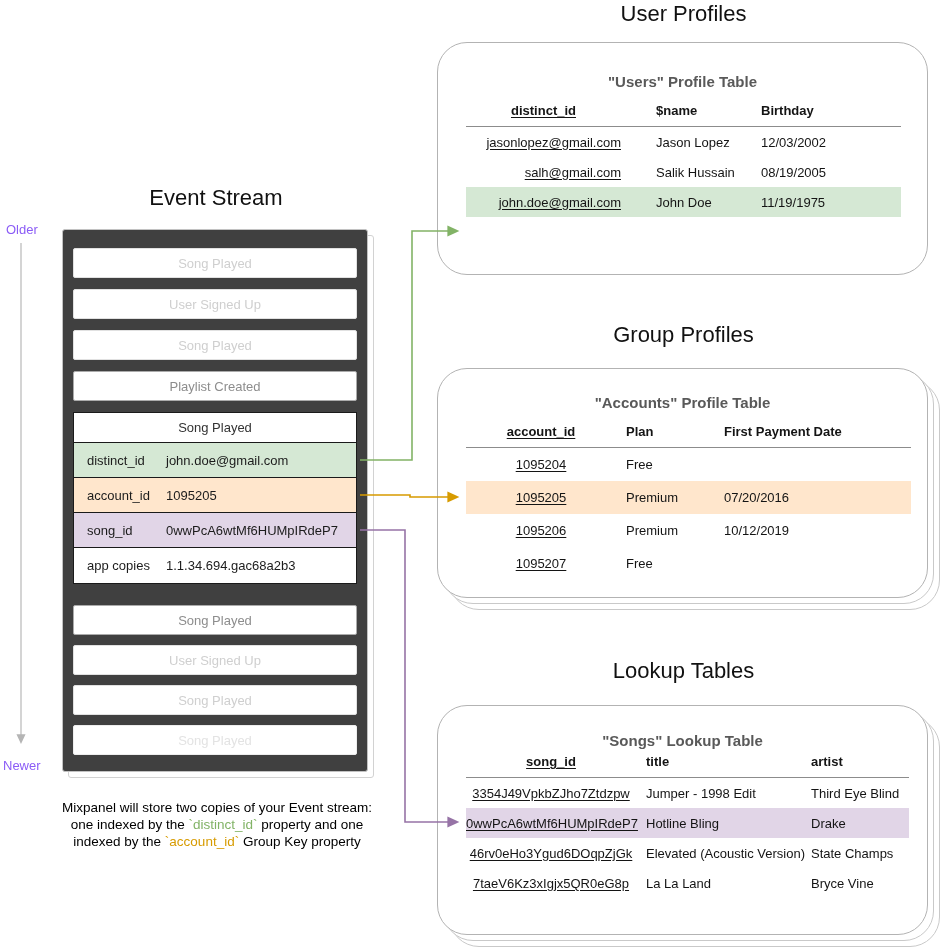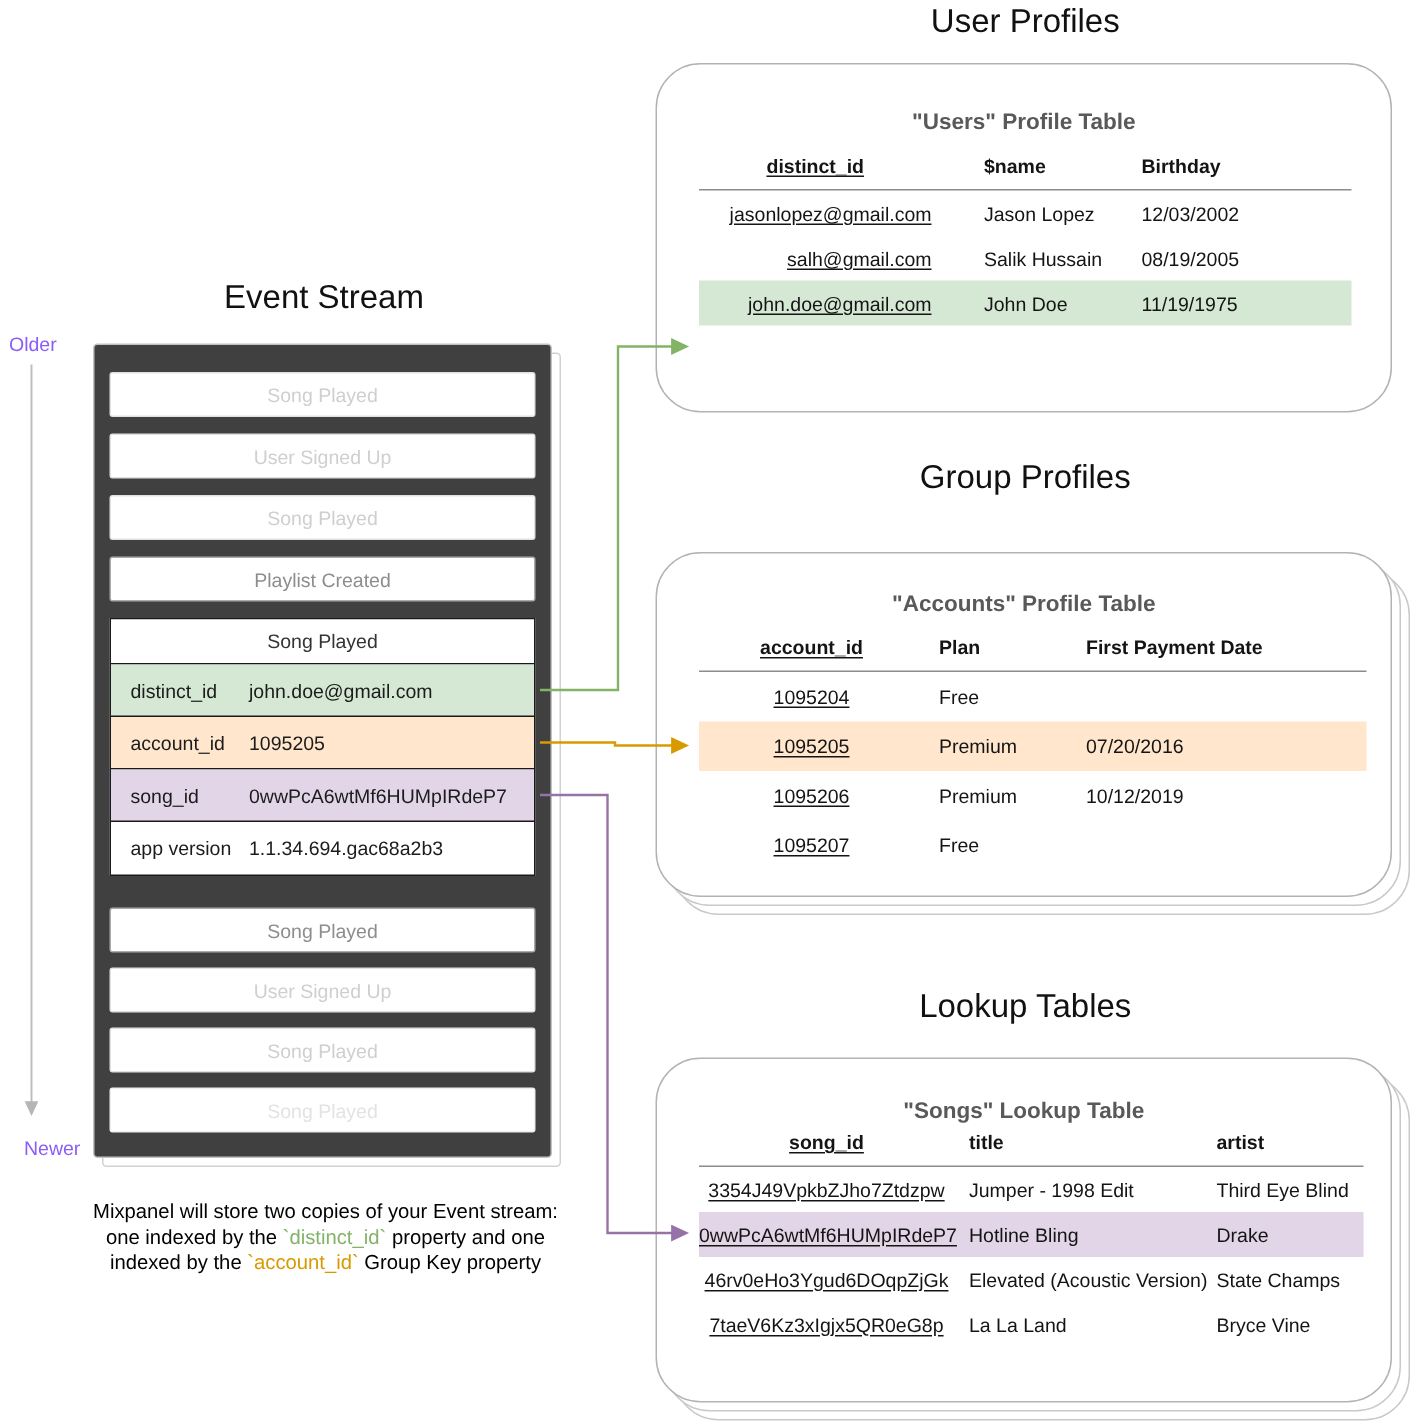--- a/index.html
+++ b/index.html
@@ -63,26 +63,26 @@
   .code-orange { color: #d79b00; }
 
   .overlay { position: absolute; left: 0; top: 0; z-index: 10; pointer-events: none; }
 </style>
 </head>
 <body>
 
 <div class="canvas">
 
   <div class="section-title" style="left:437px;top:1px;width:493px;">User Profiles</div>
-  <div class="section-title" style="left:437px;top:305px;width:493px;">Group Profiles</div>
+  <div class="section-title" style="left:437px;top:322px;width:493px;">Group Profiles</div>
   <div class="section-title" style="left:62px;top:185px;width:308px;">Event Stream</div>
   <div class="section-title" style="left:437px;top:658px;width:493px;">Lookup Tables</div>
 
   <div class="axis-label" style="left:6px;top:222px;">Older</div>
-  <div class="axis-label" style="left:16px;top:758px;">Newer</div>
+  <div class="axis-label" style="left:3px;top:758px;">Newer</div>
 
   <div class="event-stack"></div>
   <div class="event-panel">
     <div class="ev ev-faded" style="top:18px;">
         <span>Song Played</span>
       </div>
     <div class="ev ev-faded" style="top:59px;">
         <span>User Signed Up</span>
       </div>
     <div class="ev ev-faded" style="top:100px;">
@@ -100,21 +100,21 @@
       </div>
       <div class="prow hl-orange">
         <div class="pkey">account_id</div>
         <div class="pval">1095205</div>
       </div>
       <div class="prow hl-purple">
         <div class="pkey">song_id</div>
         <div class="pval">0wwPcA6wtMf6HUMpIRdeP7</div>
       </div>
       <div class="prow">
-        <div class="pkey">app version</div>
+        <div class="pkey">app copies</div>
         <div class="pval">1.1.34.694.gac68a2b3</div>
       </div>
     </div>
 
     <div class="ev ev-norm" style="top:375px;">
         <span>Song Played</span>
       </div>
     <div class="ev ev-faded" style="top:415px;">
         <span>User Signed Up</span>
       </div>

